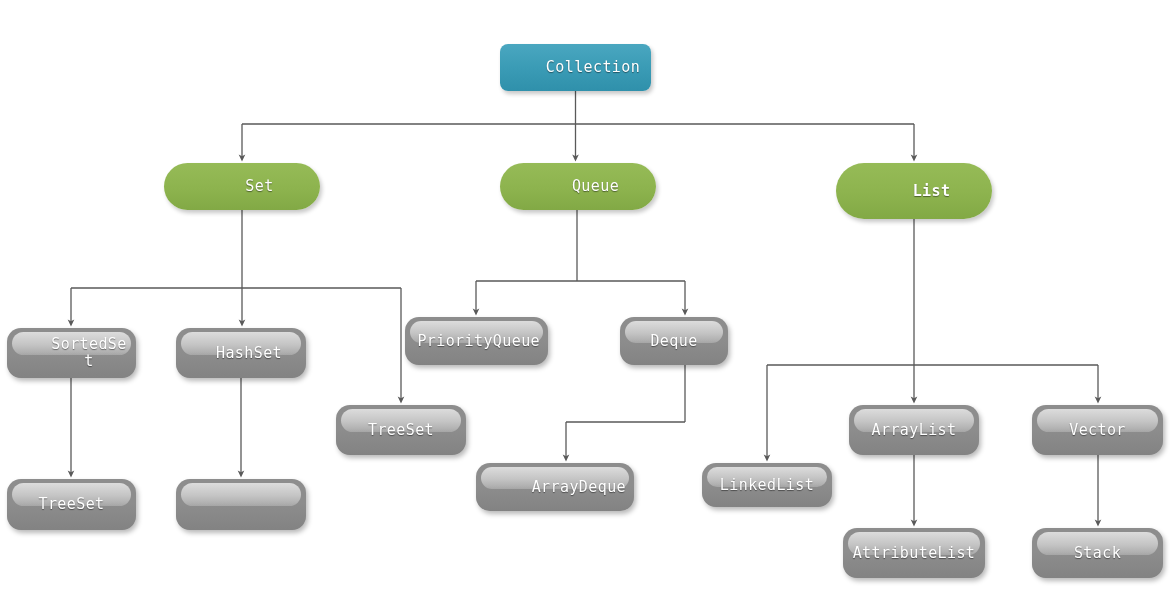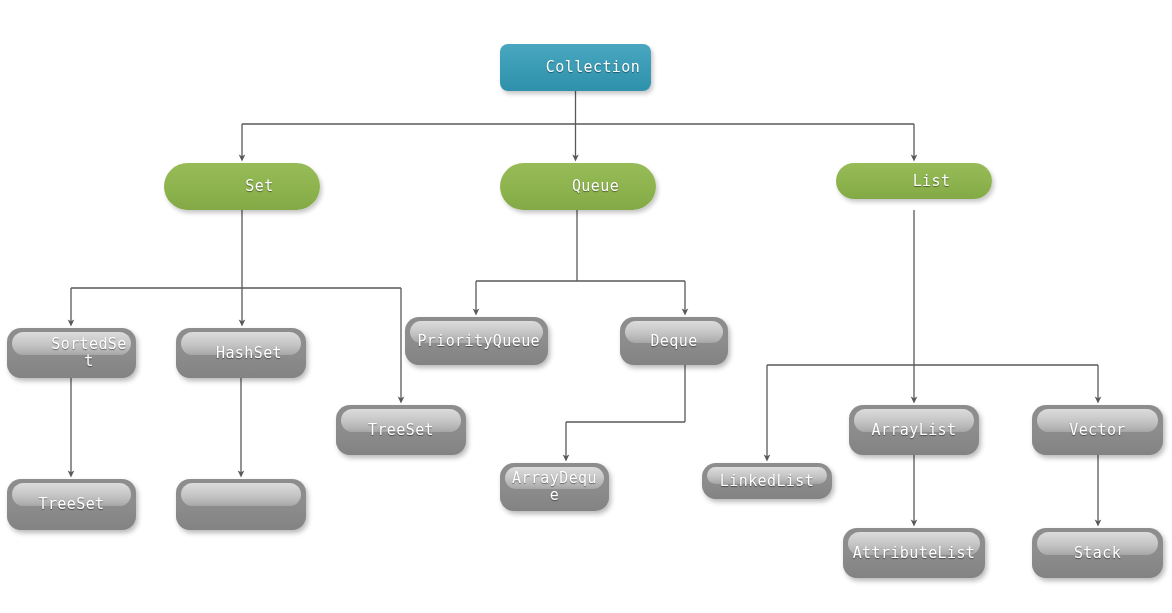--- a/index.html
+++ b/index.html
@@ -76,21 +76,21 @@
   <div id="nodes">
       <div class="node teal" style="left: 500px; top: 44px; width: 151px; height: 47px;">
         <span class="lbl">Collection</span>
       </div>
       <div class="node green" style="left: 164px; top: 163px; width: 156px; height: 47px;">
         <span class="lbl">Set</span>
       </div>
       <div class="node green" style="left: 500px; top: 163px; width: 156px; height: 47px;">
         <span class="lbl">Queue</span>
       </div>
-      <div class="node green" style="left: 836px; top: 163px; width: 156px; height: 36px;">
+      <div class="node green" style="left: 836px; top: 163px; width: 156px; height: 56px; font-weight: bold;">
         <span class="lbl">List</span>
       </div>
       <div class="node grey" style="left: 7px; top: 328px; width: 129px; height: 50px; padding-left: 39px;">
         <span class="gloss"></span>
         <span class="lbl">SortedSet</span>
       </div>
       <div class="node grey" style="left: 176px; top: 328px; width: 130px; height: 50px; padding-left: 20px;">
         <span class="gloss"></span>
         <span class="lbl">HashSet</span>
       </div>
@@ -106,25 +106,25 @@
         <span class="gloss"></span>
       </div>
       <div class="node grey" style="left: 405px; top: 317px; width: 143px; height: 48px; justify-content: flex-end;">
         <span class="gloss"></span>
         <span class="lbl">PriorityQueue</span>
       </div>
       <div class="node grey" style="left: 620px; top: 317px; width: 108px; height: 48px;">
         <span class="gloss"></span>
         <span class="lbl">Deque</span>
       </div>
-      <div class="node grey" style="left: 500px; top: 463px; width: 109px; height: 48px;">
+      <div class="node grey" style="left: 476px; top: 463px; width: 158px; height: 48px; justify-content: flex-end;">
         <span class="gloss"></span>
         <span class="lbl">ArrayDeque</span>
       </div>
-      <div class="node grey" style="left: 702px; top: 463px; width: 130px; height: 36px;">
+      <div class="node grey" style="left: 702px; top: 463px; width: 130px; height: 44px;">
         <span class="gloss"></span>
         <span class="lbl">LinkedList</span>
       </div>
       <div class="node grey" style="left: 849px; top: 405px; width: 130px; height: 50px;">
         <span class="gloss"></span>
         <span class="lbl">ArrayList</span>
       </div>
       <div class="node grey" style="left: 1032px; top: 405px; width: 131px; height: 50px;">
         <span class="gloss"></span>
         <span class="lbl">Vector</span>

